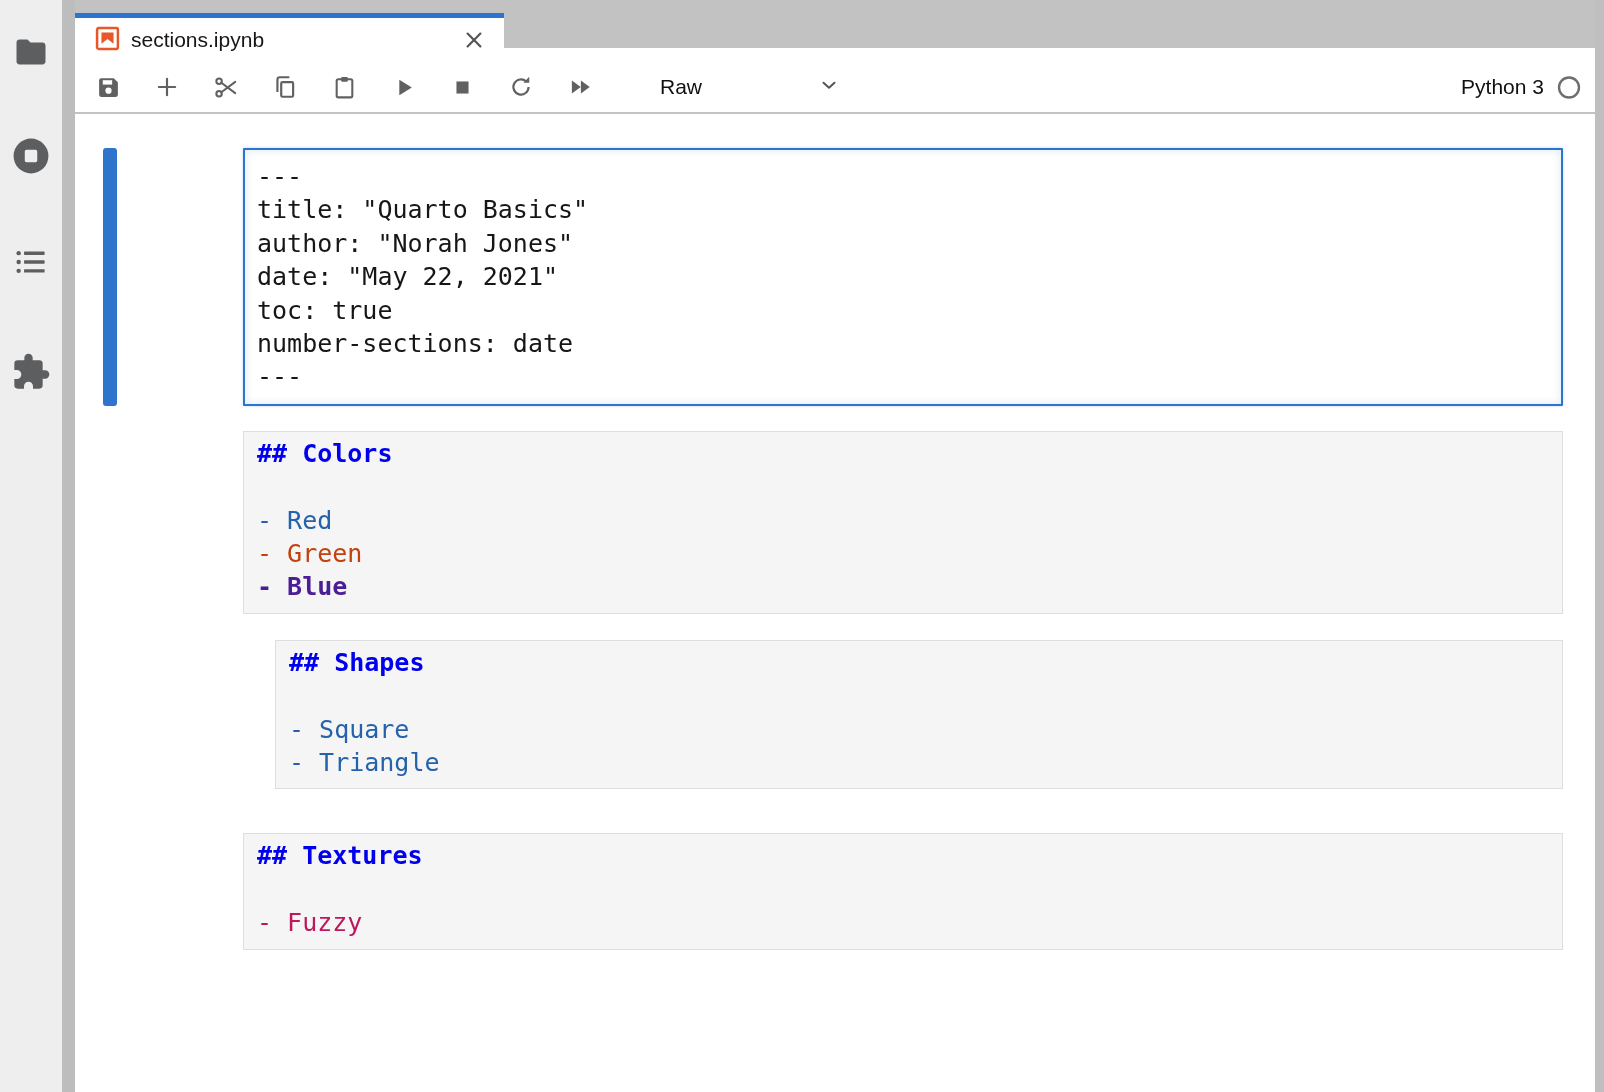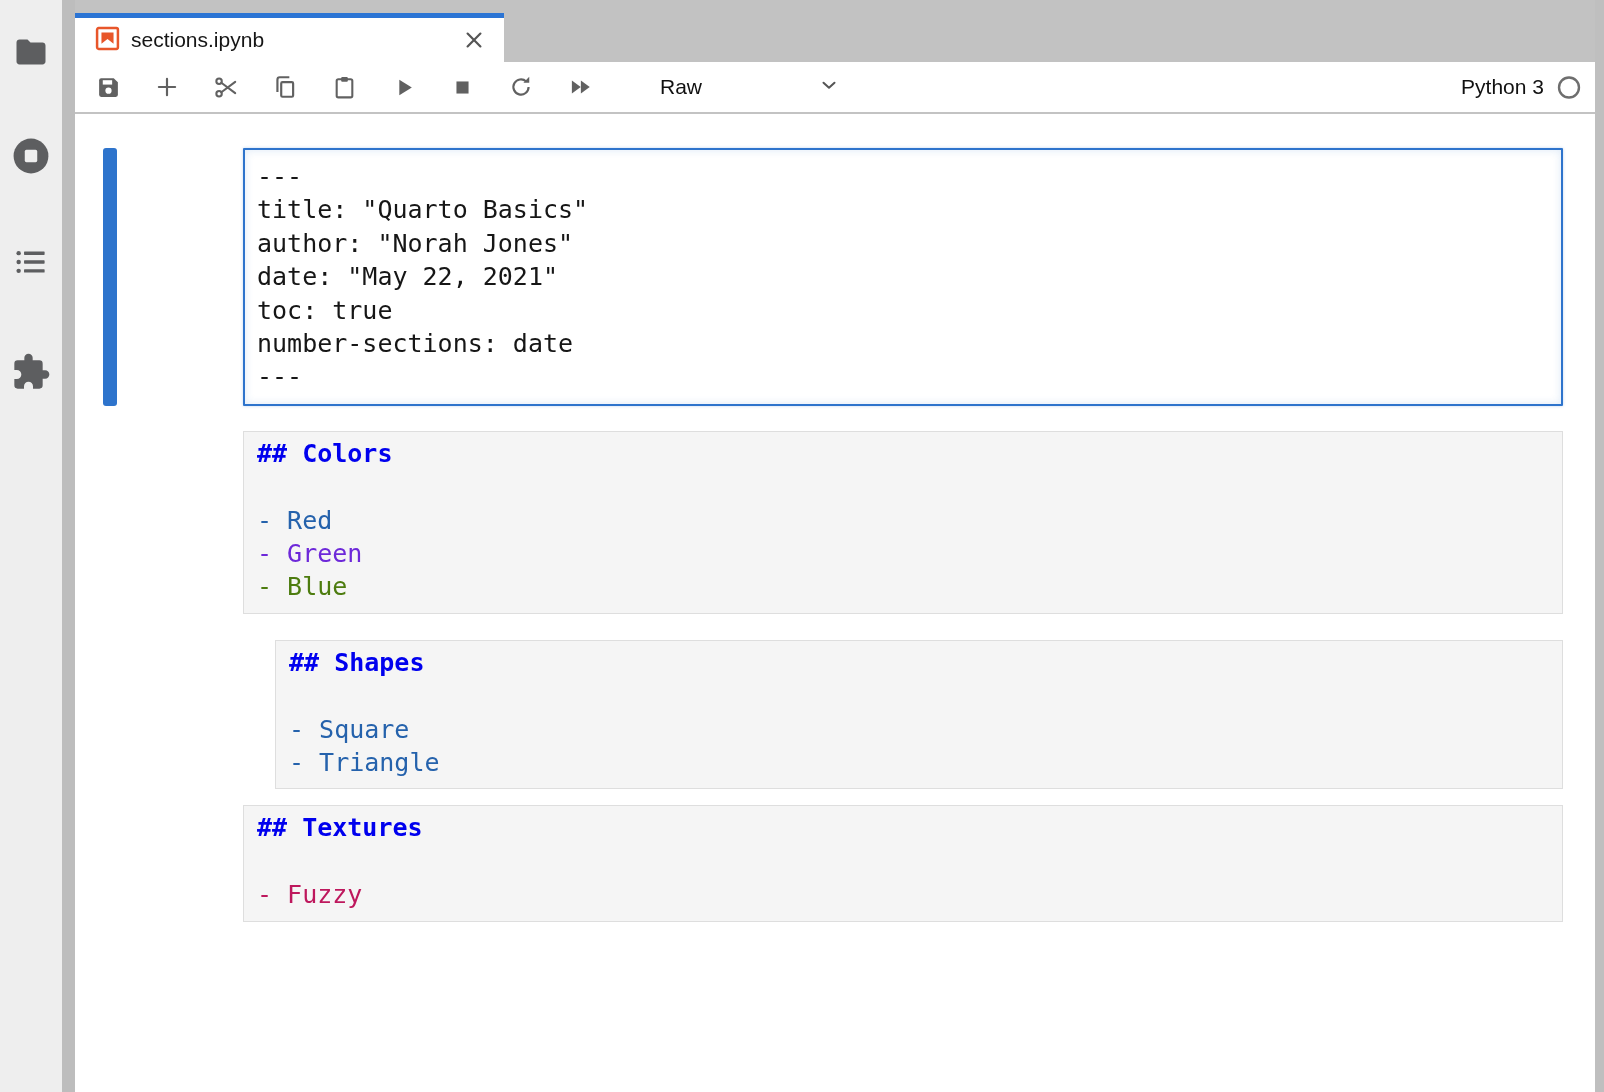--- a/index.html
+++ b/index.html
@@ -27,21 +27,21 @@
   .right-gutter{
     position:absolute;right:0;top:0;width:9px;height:1092px;
     background:#bfbfbf;
   }
   
   .main{
     position:absolute;left:75px;top:0;right:9px;bottom:0;background:#ffffff;
   }
   
   .tabbar{
-    position:absolute;left:0;top:0;right:0;height:62px;background:#c2c2c2;
+    position:absolute;left:0;top:0;right:0;height:48px;background:#c2c2c2;
     display:flex;align-items:flex-start;
   }
   .tab{
     margin-top:13px;width:429px;height:49px;background:#ffffff;
     border-top:5px solid #2b74d4;box-sizing:border-box;
     display:flex;align-items:center;padding:0 18px 0 20px;cursor:pointer;
   }
   .tab-title{
     font-size:21px;color:#161616;margin-left:11px;flex:1;
     white-space:nowrap;overflow:hidden;
@@ -243,36 +243,36 @@
         <div class="code-line">---</div>
       </div>
     </div>
 
     <div class="cell-row row-n">
       <div class="collapser inactive"></div>
       <div class="cell-box md-box">
         <div class="code-line md-heading" style="color:#0000ee;">## Colors</div>
         <div class="code-line"></div>
         <div class="code-line" style="color:#2562ac;">- Red</div>
-        <div class="code-line" style="color:#6d28d9;">- Green</div>
-        <div class="code-line" style="color:#4d7c0f;">- Blue</div>
+        <div class="code-line" style="color:#c2410c;">- Green</div>
+        <div class="code-line" style="color:#4c1d95;font-weight:bold;">- Blue</div>
       </div>
     </div>
 
     <div class="cell-row row-n" style="margin-top:26px;padding-left:32px;">
       <div class="collapser inactive"></div>
       <div class="cell-box md-box">
         <div class="code-line md-heading" style="color:#0000ee;">## Shapes</div>
         <div class="code-line"></div>
         <div class="code-line" style="color:#2562ac;">- Square</div>
         <div class="code-line" style="color:#2562ac;">- Triangle</div>
       </div>
     </div>
 
-    <div class="cell-row row-n" style="margin-top:16px;">
+    <div class="cell-row row-n" style="margin-top:44px;">
       <div class="collapser inactive"></div>
       <div class="cell-box md-box">
         <div class="code-line md-heading" style="color:#0000ee;">## Textures</div>
         <div class="code-line"></div>
         <div class="code-line" style="color:#be185d;">- Fuzzy</div>
       </div>
     </div>
 
   </div>
 </div>

